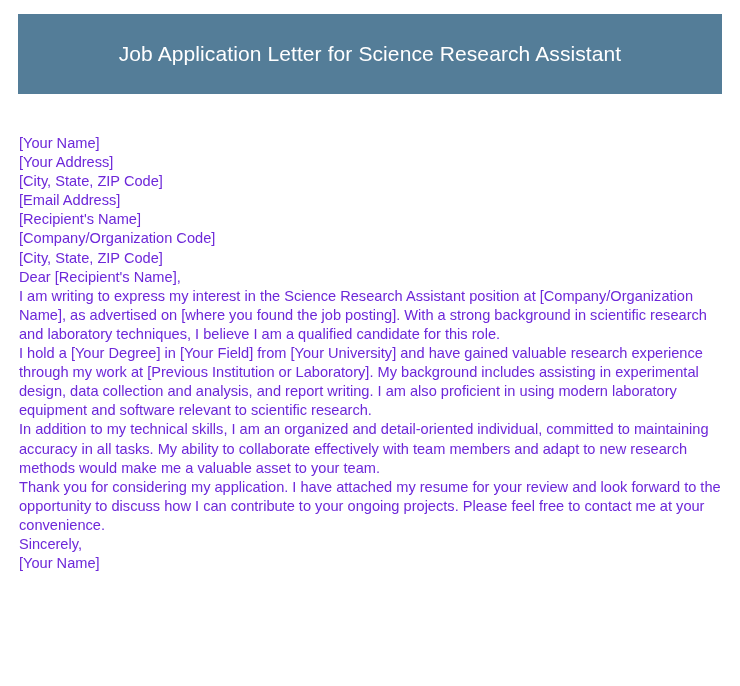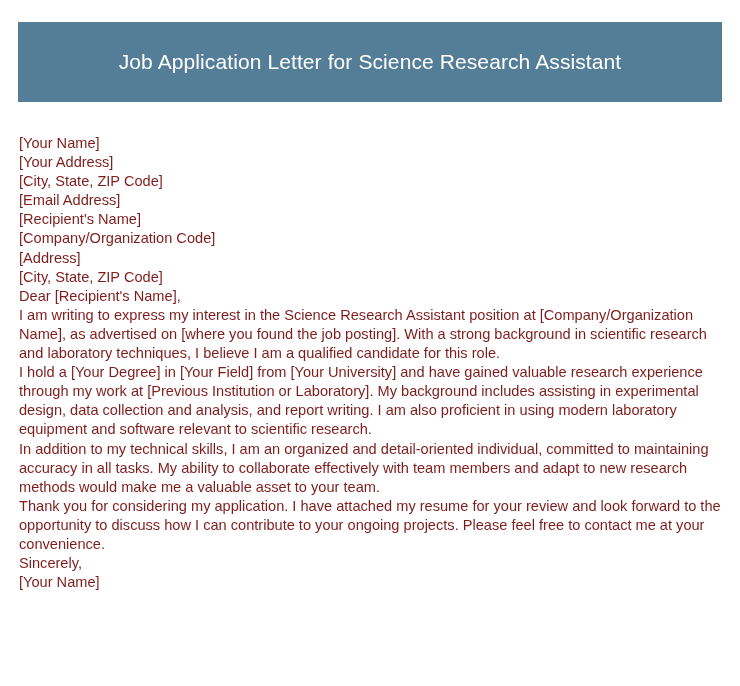--- a/index.html
+++ b/index.html
@@ -16,21 +16,21 @@
   }
   .page {
     position: relative;
     width: 740px;
     height: 686px;
     background: #ffffff;
   }
   .header-banner {
     position: absolute;
     left: 18px;
-    top: 22px;
+    top: 14px;
     width: 704px;
     height: 80px;
     background: #547d98;
     display: flex;
     align-items: center;
     justify-content: center;
     box-sizing: border-box;
   }
   .header-title {
     color: #ffffff;
@@ -41,21 +41,21 @@
     letter-spacing: 0.1px;
     text-align: center;
     margin: 0;
     white-space: nowrap;
   }
   .letter-body {
     position: absolute;
     left: 19px;
     top: 134px;
     width: 702px;
-    color: #7f1d1d;
+    color: #6d28d9;
     font-family: "Liberation Sans", sans-serif;
     font-size: 14.6px;
     line-height: 19.1px;
     text-align: left;
   }
   .letter-line {
     display: block;
     white-space: pre-wrap;
     word-wrap: break-word;
   }
@@ -78,21 +78,20 @@
   <div class="letter-body">
 
     <span class="letter-line">[Your Name]</span>
     <span class="letter-line">[Your Address]</span>
     <span class="letter-line">[City, State, ZIP Code]</span>
     <span class="letter-line">[Email Address]</span>
 
 
     <span class="letter-line">[Recipient's Name]</span>
     <span class="letter-line">[Company/Organization Code]</span>
-    <span class="letter-line">[Address]</span>
     <span class="letter-line">[City, State, ZIP Code]</span>
 
     <span class="letter-line">Dear [Recipient's Name],</span>
 
     <p class="letter-para">I am writing to express my interest in the Science Research Assistant position at [Company/Organization Name], as advertised on [where you found the job posting]. With a strong background in scientific research and laboratory techniques, I believe I am a qualified candidate for this role.</p>
     <p class="letter-para">I hold a [Your Degree] in [Your Field] from [Your University] and have gained valuable research experience through my work at [Previous Institution or Laboratory]. My background includes assisting in experimental design, data collection and analysis, and report writing. I am also proficient in using modern laboratory equipment and software relevant to scientific research.</p>
     <p class="letter-para">In addition to my technical skills, I am an organized and detail-oriented individual, committed to maintaining accuracy in all tasks. My ability to collaborate effectively with team members and adapt to new research methods would make me a valuable asset to your team.</p>
     <p class="letter-para">Thank you for considering my application. I have attached my resume for your review and look forward to the opportunity to discuss how I can contribute to your ongoing projects. Please feel free to contact me at your convenience.</p>
 
     <span class="letter-line">Sincerely,</span>

